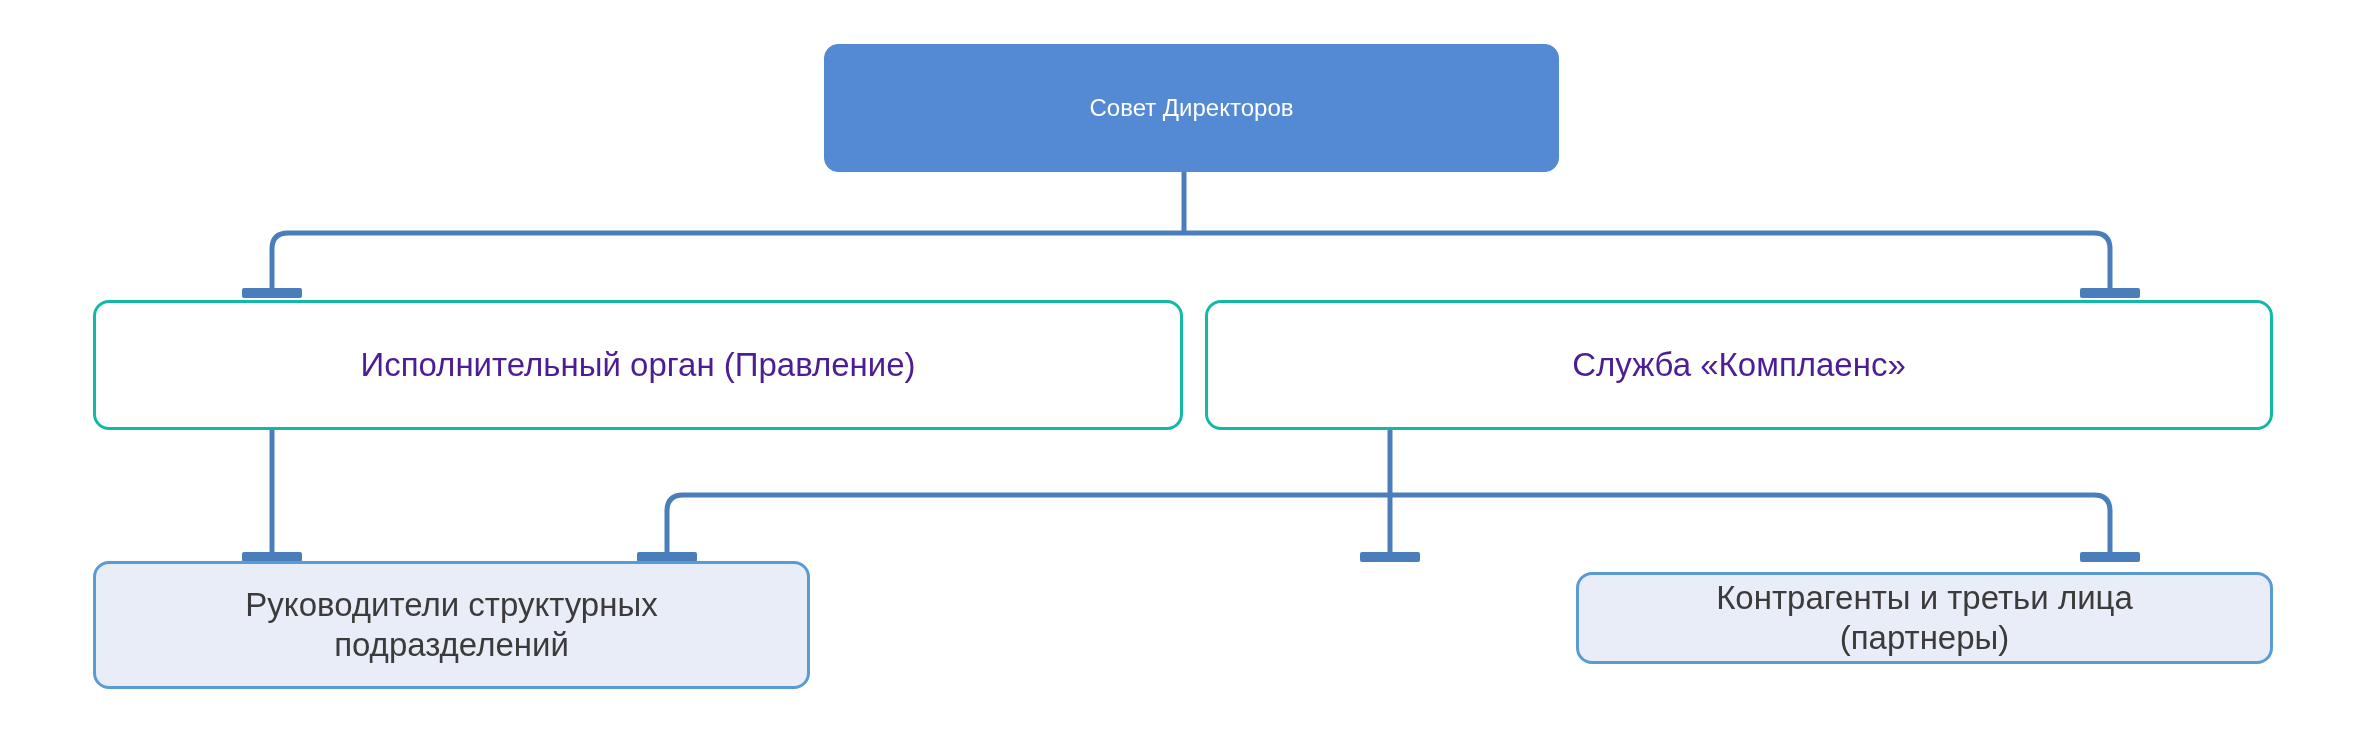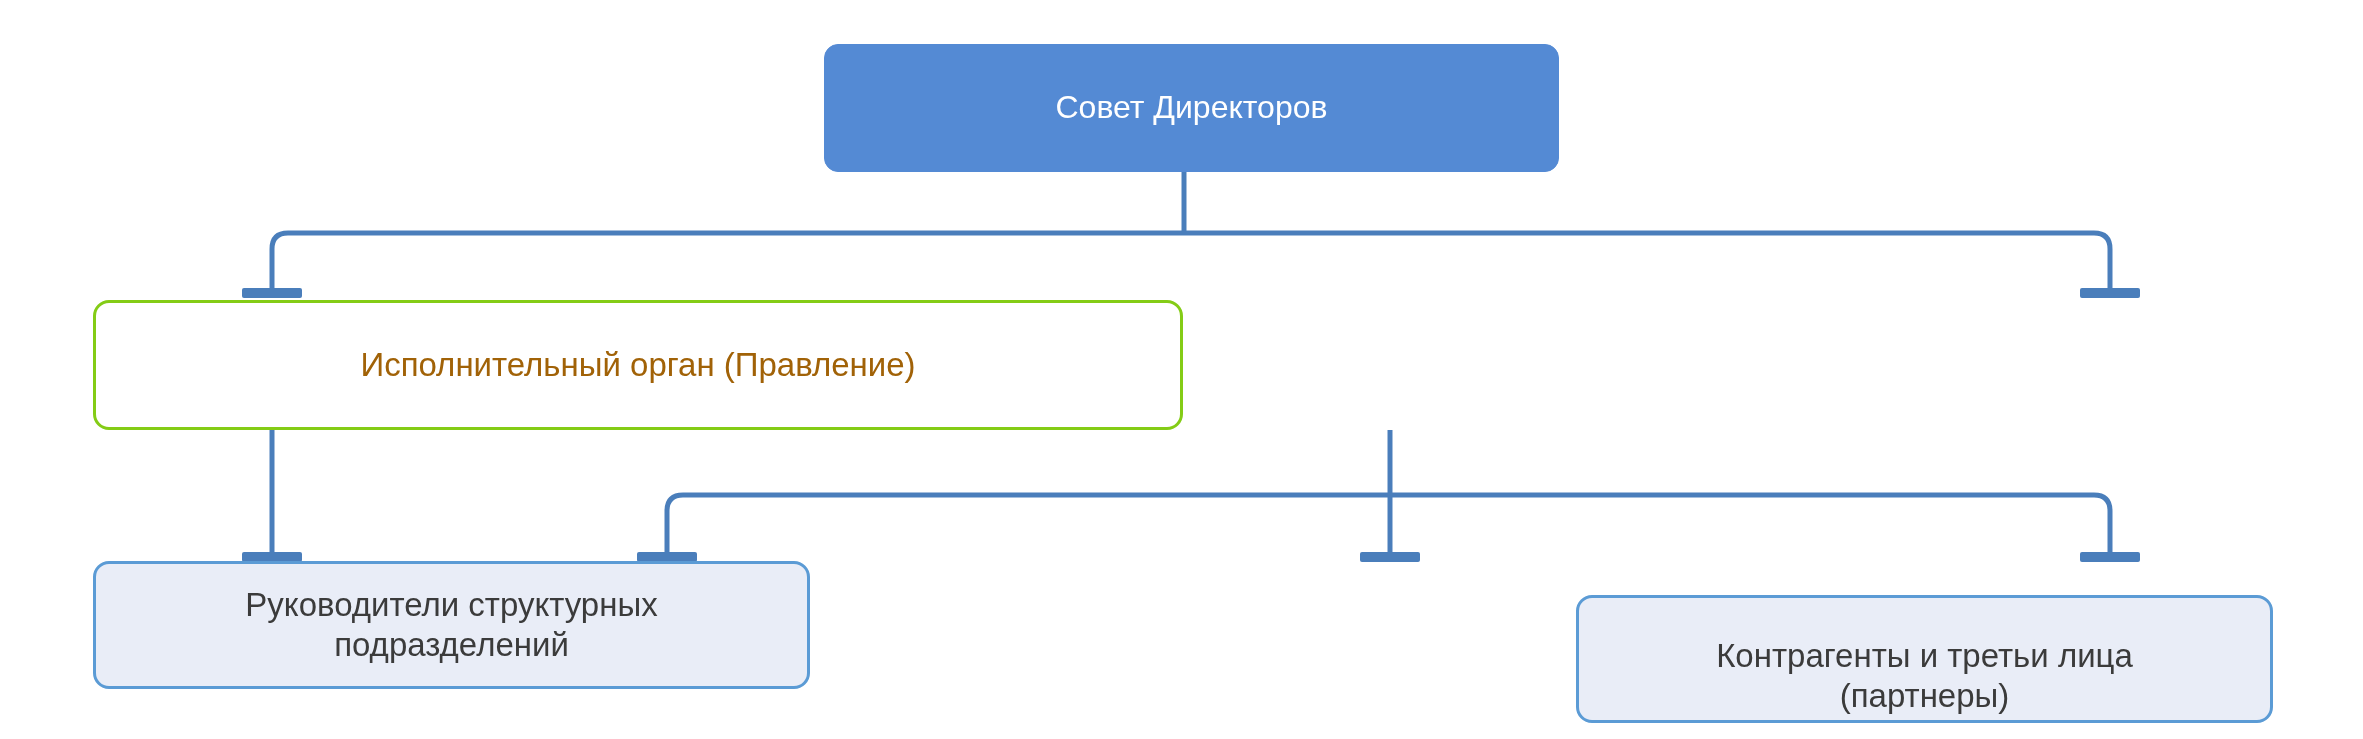--- a/index.html
+++ b/index.html
@@ -38,27 +38,27 @@
     padding: 4px 18px;
   }
   .node .label {
     display: block;
     white-space: pre-line;
   }
   .node-root {
     background: #548ad4;
     border: 1px solid #548ad4;
     color: #ffffff;
-    font-size: 32px;
+    font-size: 24px;
     border-radius: 14px;
   }
   .node-mid {
     background: #ffffff;
-    border: 3px solid #84cc16;
-    color: #a16207;
+    border: 3px solid #14b8a6;
+    color: #4c1d95;
     font-size: 33px;
   }
   .node-leaf {
     background: #e9edf7;
     border: 3px solid #5b9bd5;
     color: #3b3b3b;
     font-size: 33px;
   }
   .tab {
     position: absolute;
@@ -97,25 +97,28 @@
   <div class="tab" style="left:2080px; top:552px; width:60px; height:10px;"></div>
 
   <div class="node node-root" style="left:824px; top:44px; width:735px; height:128px;">
     <span class="label">Совет Директоров</span>
   </div>
 
   <div class="node node-mid" style="left:93px; top:300px; width:1090px; height:130px;">
     <span class="label">Исполнительный орган (Правление)</span>
   </div>
 
+  <div class="node node-mid" style="left:1205px; top:300px; width:1068px; height:130px;">
+    <span class="label">Служба «Комплаенс»</span>
+  </div>
 
   <div class="node node-leaf" style="left:93px; top:561px; width:717px; height:128px;">
     <span class="label">Руководители структурных
 подразделений</span>
   </div>
 
 
-  <div class="node node-leaf" style="left:1576px; top:595px; width:697px; height:128px;align-items:flex-end;">
+  <div class="node node-leaf" style="left:1576px; top:572px; width:697px; height:92px;">
     <span class="label">Контрагенты и третьи лица
 (партнеры)</span>
   </div>
 
 </div>
 
 </body></html>

